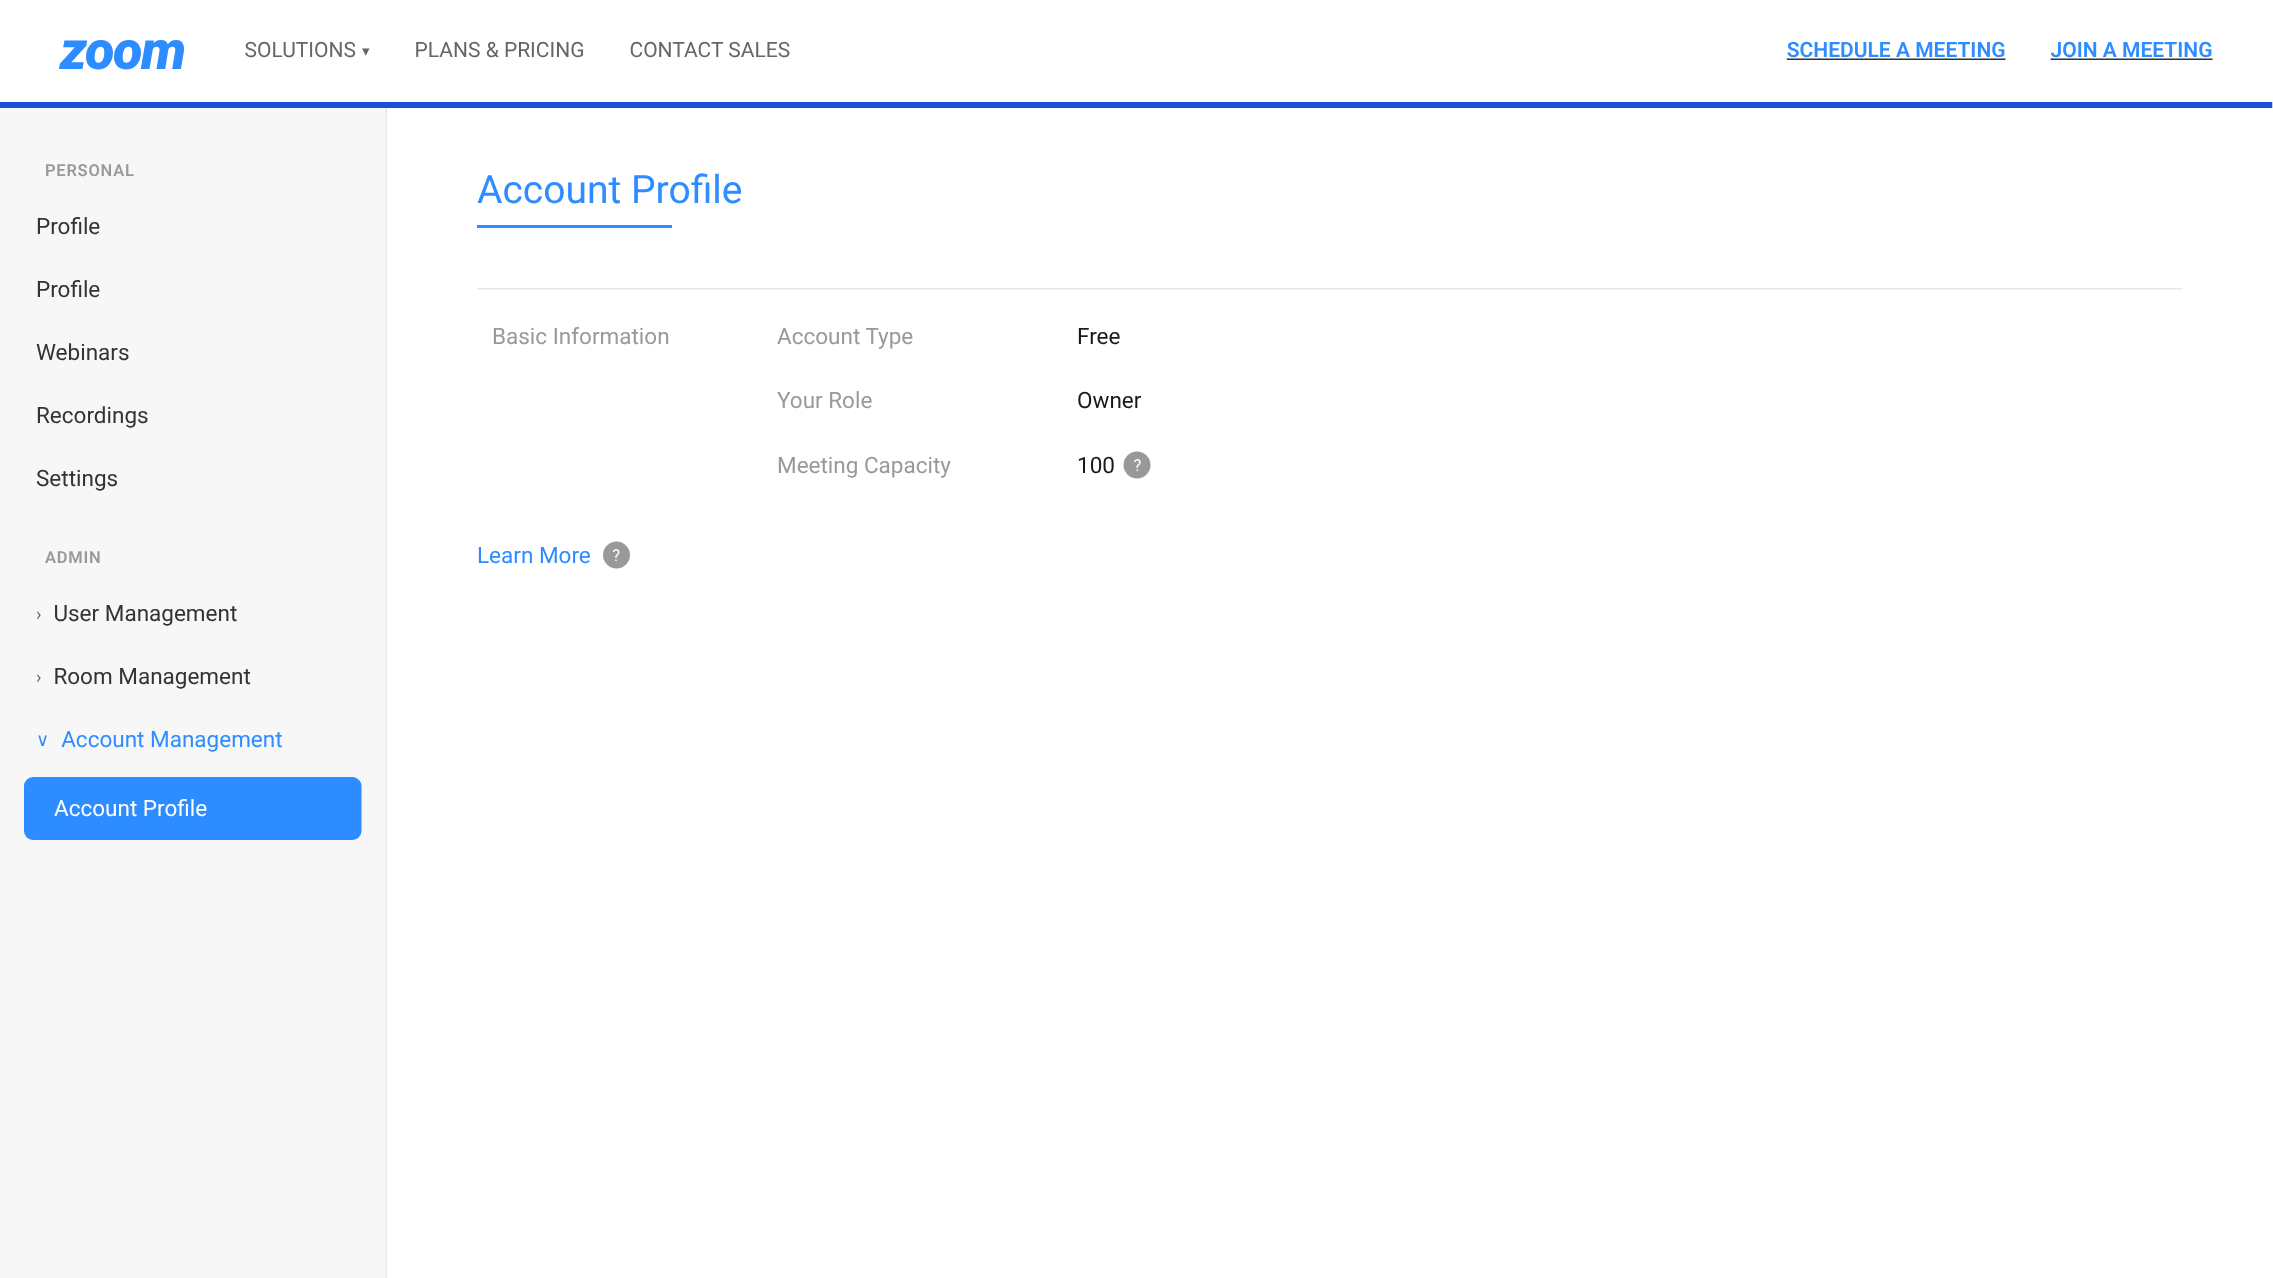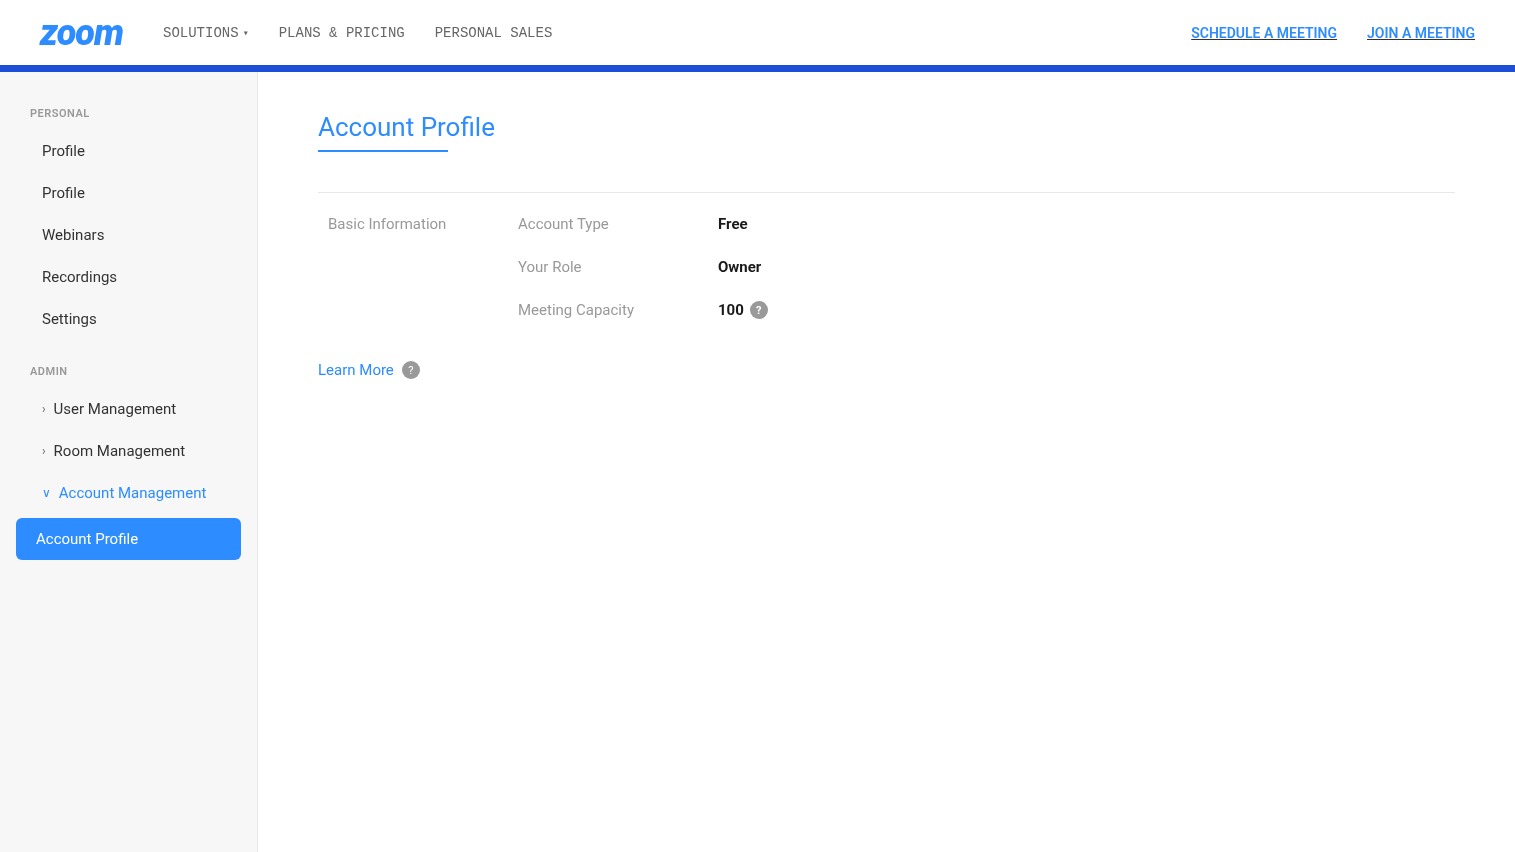--- a/index.html
+++ b/index.html
@@ -4,37 +4,36 @@
   <style>
     * { box-sizing: border-box; margin: 0; padding: 0; }
     body { font-family: -apple-system, BlinkMacSystemFont, 'Segoe UI', Roboto, sans-serif; background: #fff; color: #333; }
 
     
     .top-nav {
       display: flex;
       align-items: center;
       padding: 0 40px;
       height: 72px;
-      border-bottom: 7px solid #1d4ed8;
+      border-bottom: 4px solid #1d4ed8;
       background: #fff;
     }
     .logo {
       font-size: 36px;
       font-weight: 900;
       color: #2D8CFF;
       letter-spacing: -1px;
       margin-right: 40px;
       font-style: italic;
     }
     .nav-links {
       display: flex;
       align-items: center;
       gap: 30px;
       flex: 1;
-      font-family: Liberation Mono, monospace;
     }
     .nav-link {
       font-size: 14px;
       color: #666;
       text-decoration: none;
       cursor: pointer;
       display: flex;
       align-items: center;
       gap: 4px;
     }
@@ -61,21 +60,21 @@
 
     
     .sidebar {
       width: 258px;
       background: #f7f7f7;
       border-right: 1px solid #e8e8e8;
       padding: 30px 0;
       flex-shrink: 0;
     }
     .sidebar-item {
-      padding: 12px 42px;
+      padding: 12px 24px;
       font-size: 15px;
       color: #333;
       cursor: pointer;
       display: flex;
       align-items: center;
       gap: 8px;
     }
     .sidebar-item.active {
       background: #2D8CFF;
       color: #fff;
@@ -147,21 +146,21 @@
       display: flex;
       align-items: center;
     }
     .field-name {
       width: 200px;
       color: #999;
       font-size: 15px;
     }
     .field-value {
       font-size: 15px;
-      font-weight: 700;
+      font-weight: 400;
       color: #1a1a1a;
       display: flex;
       align-items: center;
       gap: 6px;
     }
     .help-icon {
       width: 18px;
       height: 18px;
       border-radius: 50%;
       background: #999;
@@ -213,21 +212,21 @@
   <div class="logo">zoom</div>
   <div class="nav-links">
     <a class="nav-link">
       <span>SOLUTIONS</span>
       <span class="chevron">▾</span>
     </a>
     <a class="nav-link">
       <span>PLANS &amp; PRICING</span>
     </a>
     <a class="nav-link">
-      <span>PERSONAL SALES</span>
+      <span>CONTACT SALES</span>
     </a>
   </div>
   <div class="nav-actions">
     <a class="nav-action-link">SCHEDULE A MEETING</a>
     <a class="nav-action-link">JOIN A MEETING</a>
   </div>
 </nav>
 
 <div class="layout">
 

